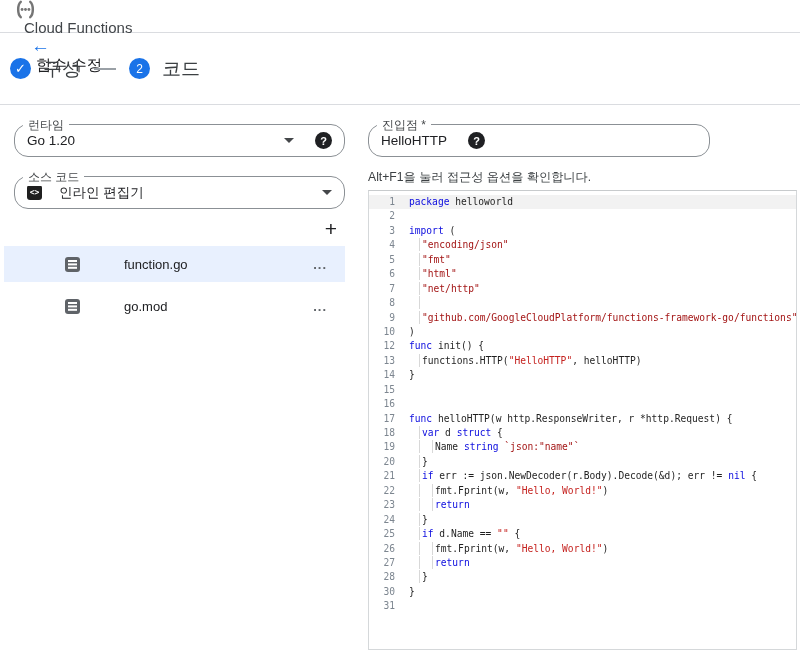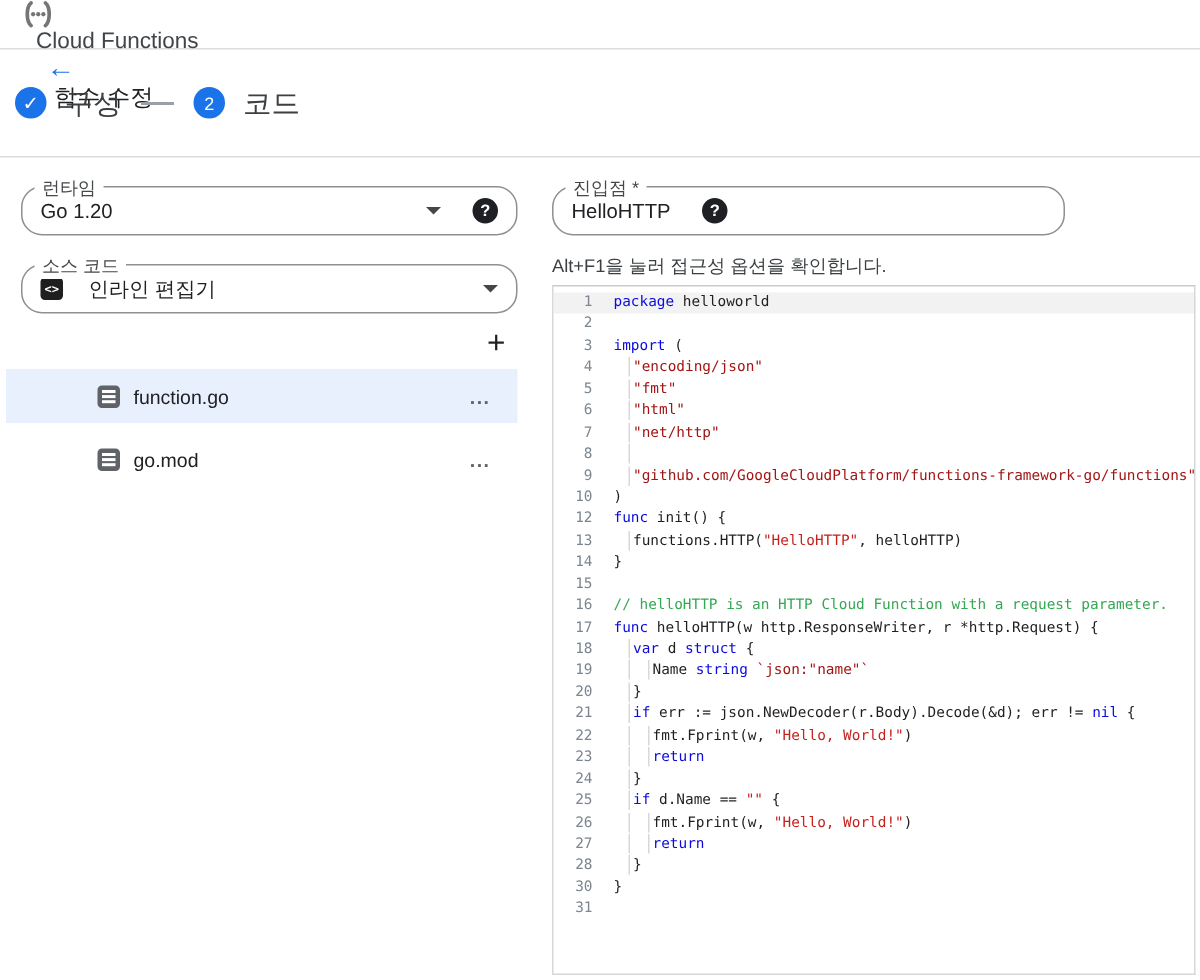--- a/index.html
+++ b/index.html
@@ -45,21 +45,21 @@
   .w-left{width:331px;}
   .w-entry{width:342px;}
   .mb19{margin-bottom:19px;}
   .code-chip{width:15px;height:15px;border-radius:3px;background:#1f1f1f;color:#fff;font-size:8px;
     font-weight:bold;display:flex;align-items:center;justify-content:center;margin-right:17px;flex:none;
     font-family:"DejaVu Sans Mono",monospace;}
   
   .add-row{width:331px;display:flex;justify-content:flex-end;padding:10px 8px 4px 0;}
   .add-btn{font-size:21px;color:#1f2023;line-height:20px;cursor:pointer;font-weight:500;}
   .file-list{margin-left:-10px;margin-top:3px;}
-  .file-row{width:341px;height:36px;display:flex;align-items:center;padding:0 18px 0 61px;cursor:pointer;}
+  .file-row{width:341px;height:36px;display:flex;align-items:center;padding:0 18px 0 61px;cursor:pointer;gap:35px;}
   .file-row.selected{background:var(--selectedrow);}
   .file-row + .file-row{margin-top:6px;}
   .file-icon{width:15px;height:15px;border-radius:3px;background:#5f6368;margin-right:9px;position:relative;flex:none;}
   .file-icon::before{content:"";position:absolute;left:3px;right:3px;top:3.5px;height:1.6px;background:#fff;
     box-shadow:0 3.4px 0 #fff,0 6.8px 0 #fff;}
   .file-name{font-size:13px;color:#202124;}
   .more-btn{margin-left:auto;color:#5f6368;font-size:13px;font-weight:bold;letter-spacing:1px;cursor:pointer;}
   
   .a11y-hint{margin-top:12px;font-size:12.2px;color:#3c4043;}
   .editor{margin-top:4px;width:429px;height:460px;border:1px solid #d5d8da;border-top-color:#c8cbcd;
@@ -203,21 +203,20 @@
         <div class="cline">
           <span class="ln">14</span>
           <span class="code"><span class="tk-p">}</span></span>
         </div>
         <div class="cline">
           <span class="ln">15</span>
           <span class="code"></span>
         </div>
         <div class="cline">
           <span class="ln">16</span>
-          <span class="code"><span class="tk-c">// helloHTTP is an HTTP Cloud Function with a request parameter.</span></span>
         </div>
         <div class="cline">
           <span class="ln">17</span>
           <span class="code"><span class="tk-k">func</span><span class="tk-p"> helloHTTP(w http.ResponseWriter, r *http.Request) {</span></span>
         </div>
         <div class="cline">
           <span class="ln">18</span>
           <span class="code"><span class="tk-i"></span><span class="tk-k">var</span><span class="tk-p"> d </span><span class="tk-k">struct</span><span class="tk-p"> {</span></span>
         </div>
         <div class="cline">

